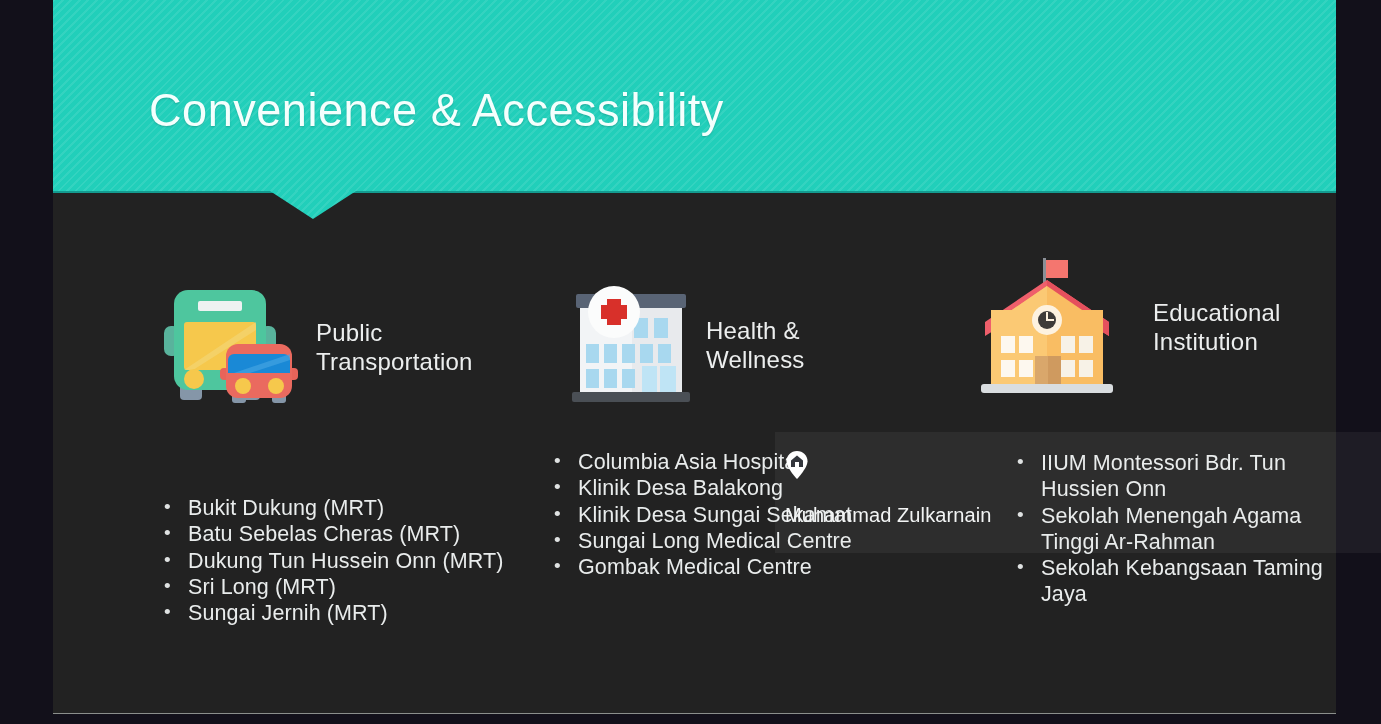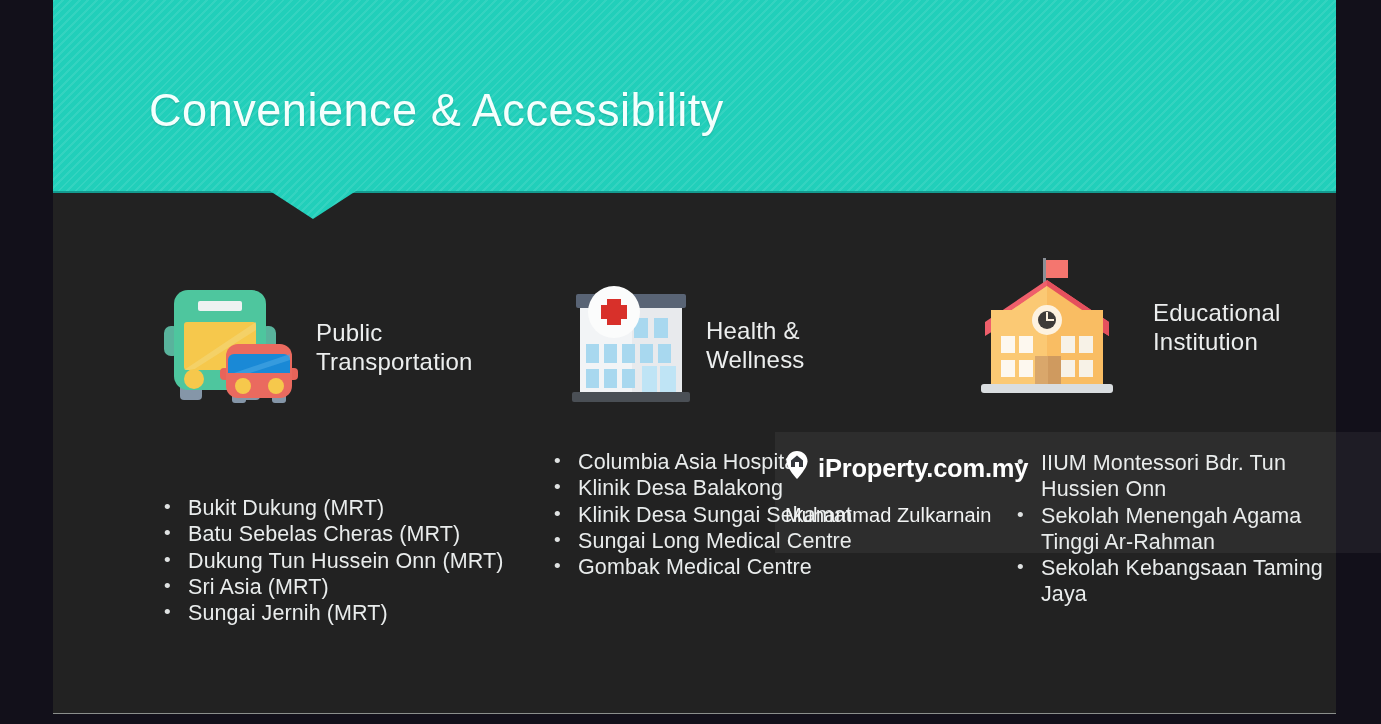--- a/index.html
+++ b/index.html
@@ -212,21 +212,21 @@
           </svg>
         </div>
         <div class="cat-label">Public
 Transportation</div>
       </div>
 
       <ul class="poi-list">
         <li>Bukit Dukung (MRT)</li>
         <li>Batu Sebelas Cheras (MRT)</li>
         <li>Dukung Tun Hussein Onn (MRT)</li>
-        <li>Sri Asia (MRT)</li>
+        <li>Sri Long (MRT)</li>
         <li>Sungai Jernih (MRT)</li>
       </ul>
     </div>
 
     <div class="column" id="col-health">
 
       <div class="cat-head">
         <div class="icon-box">
           <svg width="118" height="122" viewBox="0 0 118 122" xmlns="http://www.w3.org/2000/svg">
 
@@ -324,18 +324,17 @@
 
   <div id="watermark-overlay">
     <div id="wm-brand">
       <span>
         <svg width="24" height="30" viewBox="0 0 24 30" xmlns="http://www.w3.org/2000/svg">
           <path d="M12 1 C6 1 1.5 5.5 1.5 11.2 C1.5 18 12 29 12 29 S22.5 18 22.5 11.2 C22.5 5.5 18 1 12 1 Z" fill="#ffffff"></path>
           <path d="M12 5.5 L18 10.5 L18 17 L6 17 L6 10.5 Z" fill="#33363c"></path>
           <rect x="10" y="12" width="4" height="5" fill="#ffffff"></rect>
         </svg>
       </span>
-      <span>iProperty.com.my</span>
     </div>
     <div id="wm-user">Muhammad Zulkarnain</div>
   </div>
 
 </div>
 
 </body></html>

